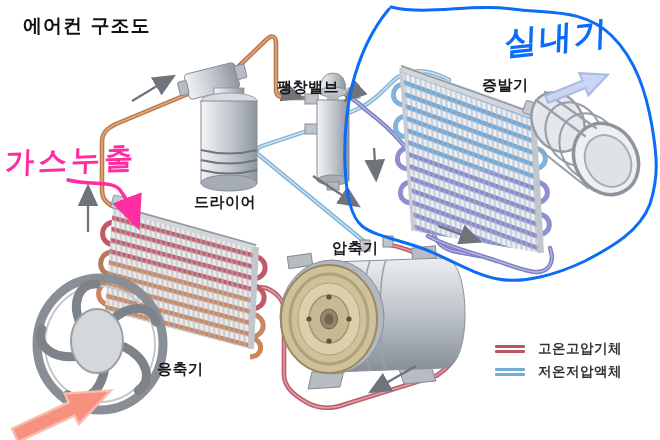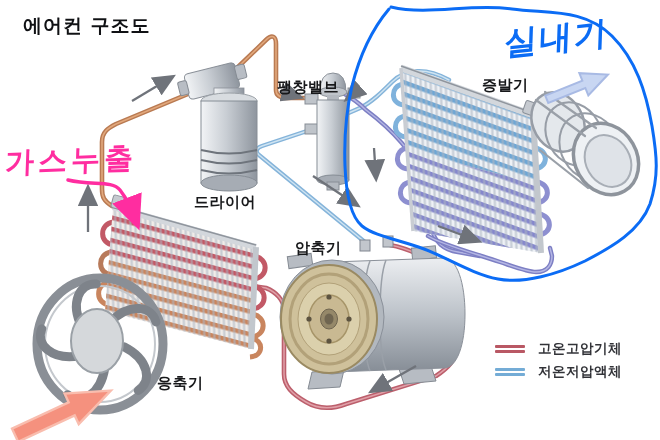--- a/index.html
+++ b/index.html
@@ -225,22 +225,22 @@
 
   <path d="M391,7 C430,16 470,3 512,9 C548,14 584,8 612,36 C636,60 646,92 652,126 C657,156 659,176 650,204 C640,231 612,247 585,261 C558,274 524,284 498,279 C472,274 448,258 424,249 C400,240 374,236 362,226 C350,216 346,192 345,166 C344,140 346,112 352,86 C358,62 368,34 389,9" fill="none" stroke="#0b6cf5" stroke-width="3" stroke-linecap="round"></path>
   <path d="M68,180 C92,186 112,180 120,190 C128,200 132,211 137,224" fill="none" stroke="#ff2da0" stroke-width="3.5" stroke-linecap="round" marker-end="url(#mPink)"></path>
 </svg>
 
 <div class="title">에어컨 구조도</div>
 
 <div class="lbl" style="left:277px;top:42px;margin-top:36px;">팽창밸브</div>
 <div class="lbl" style="left:482px;top:76px;">증발기</div>
 <div class="lbl" style="left:194px;top:193px;">드라이어</div>
-<div class="lbl" style="left:295px;top:239px;">압축기</div>
-<div class="lbl" style="left:157px;top:374px;">응축기</div>
+<div class="lbl" style="left:332px;top:239px;">압축기</div>
+<div class="lbl" style="left:157px;top:360px;">응축기</div>
 
 <div class="hand pink" style="color: rgb(255, 45, 160);">가스누출</div>
 <div class="hand blue" style="color: rgb(11, 108, 245);">실내기</div>
 
 <div class="legend">
   <div class="legend-row">
     <div class="swatch">
       <div class="bar" style="background: rgb(185, 88, 100);"></div>
       <div class="bar" style="background: rgb(185, 88, 100);"></div>
     </div>

